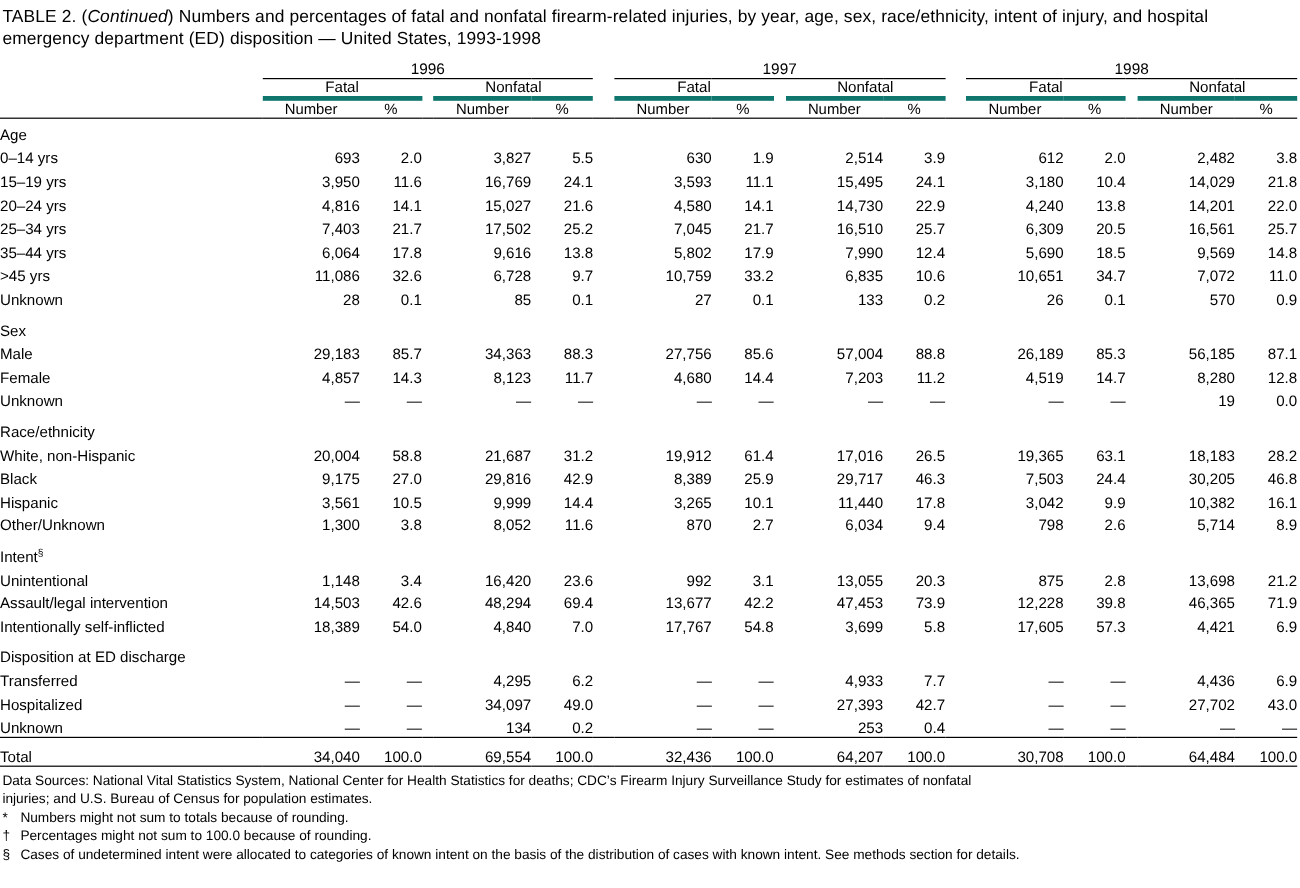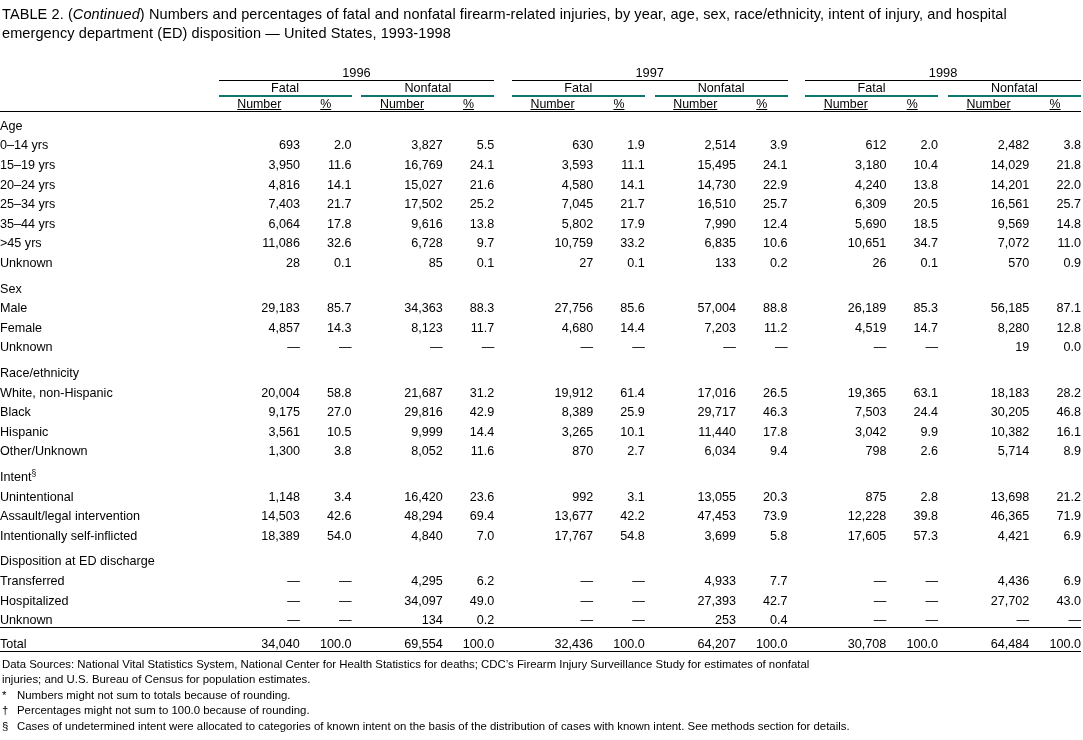--- a/index.html
+++ b/index.html
@@ -28,21 +28,21 @@
     line-height: 1.32;
     padding: 5px 6px 0 2px;
     letter-spacing: 0.1px;
   }
   .title .ital { font-style: italic; }
 
   
   table.main {
     border-collapse: collapse;
     width: 1081px;
-    margin-top: 22px;
+    margin-top: 7px;
     font-size: 12.6px;
   }
   table.main td, table.main th {
     padding: 0;
     vertical-align: bottom;
     font-weight: normal;
     white-space: nowrap;
   }
   
   col.c-label { width: 199px; }
@@ -65,27 +65,26 @@
     padding-bottom: 1px;
   }
   .yr-rule {
     border-bottom: 1.1px solid #000;
   }
   .sub-head {
     text-align: center;
     font-size: 12.6px;
     padding-bottom: 1px;
   }
-  .sub-rule { border-bottom: 2px solid #0f766e; }
+  .sub-rule { border-bottom: 4px solid #0f766e; }
   .colhead {
     text-align: right;
     padding-right: 4px;
     font-size: 12.4px;
     padding-bottom: 2px;
-    text-decoration: underline;
   }
   .colhead.ctr { text-align: center; padding-right: 0; }
 
   .rule-top td { border-top: 1.3px solid #000; height: 1px; font-size: 0; line-height: 0; }
   .rule-thin td { border-top: 1px solid #000; height: 1px; font-size: 0; line-height: 0; }
 
   tr.data td { height: 19.6px; }
   tr.section td { height: 19.6px; }
   tr.spacer td { height: 6px; font-size: 0; line-height: 0; }
 

